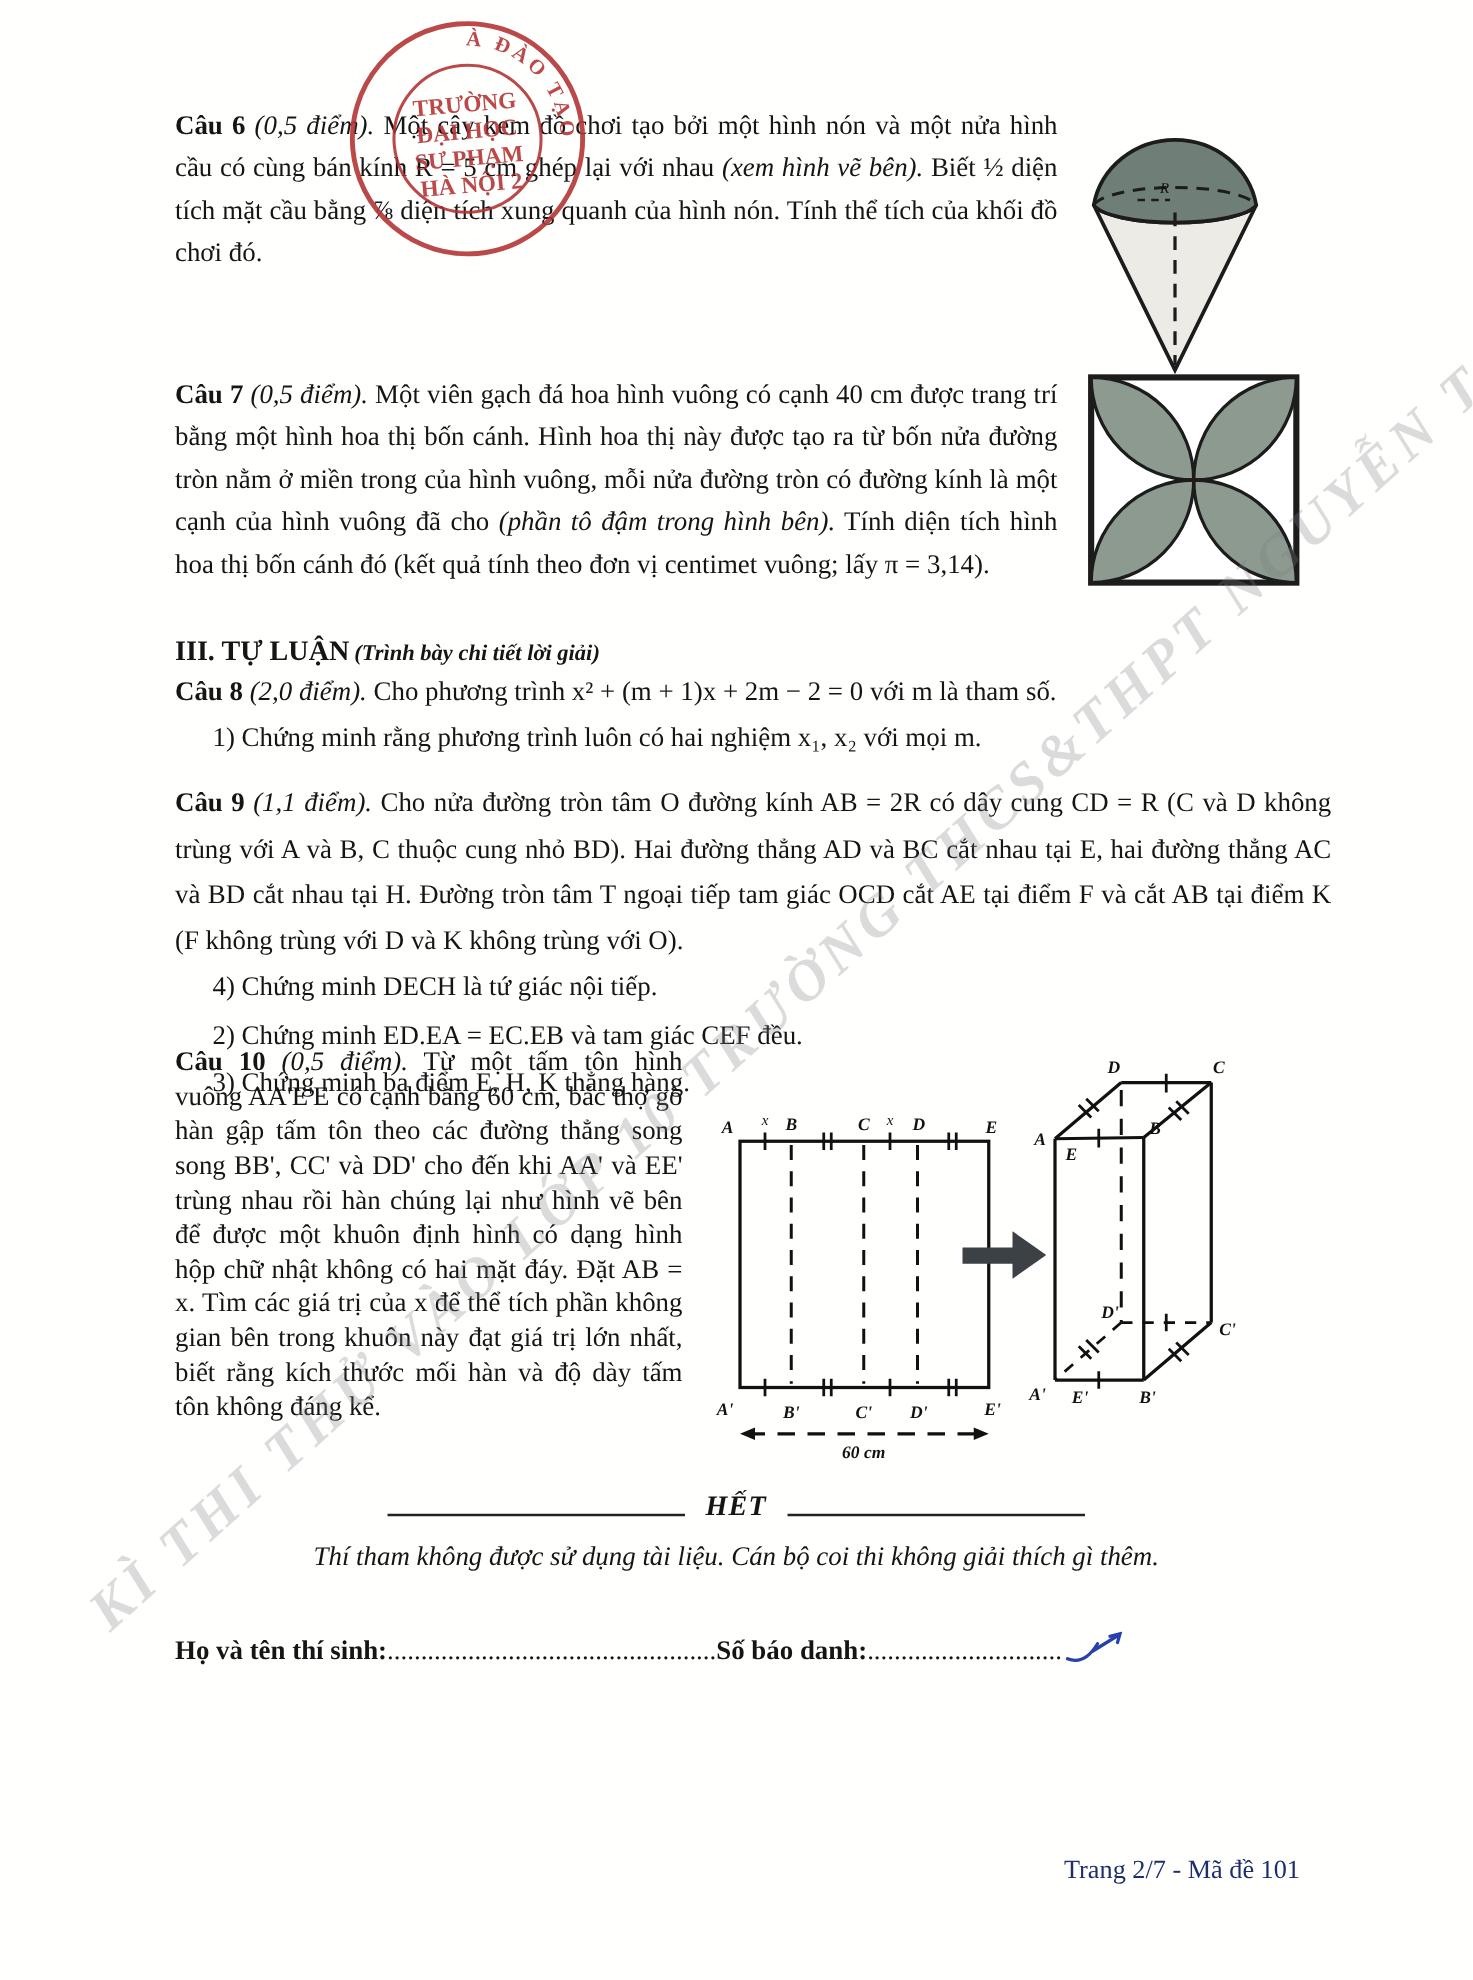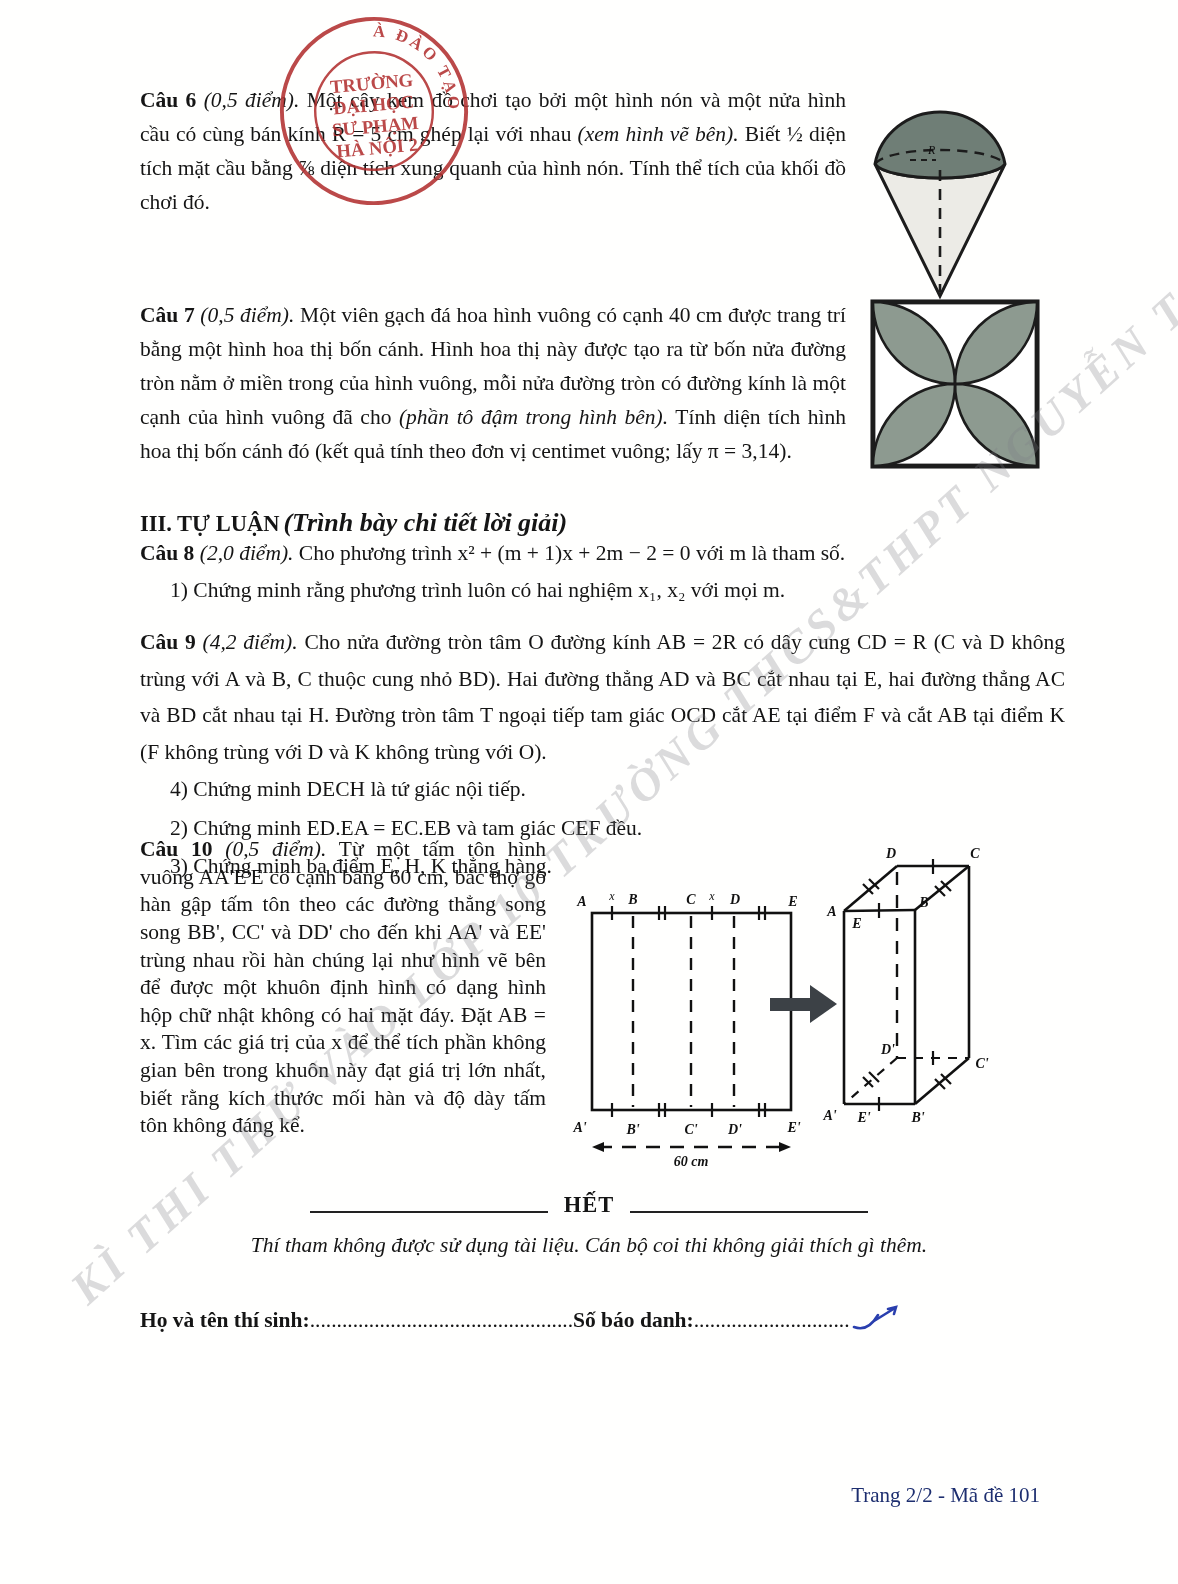--- a/index.html
+++ b/index.html
@@ -6,21 +6,21 @@
   .page{position:relative;width:1178px;height:1584px;background:#fffffe;overflow:hidden;
         font-family:"Liberation Serif",serif;color:#151515;}
   .block{position:absolute;}
   .para{font-size:21.5px;line-height:1.58;text-align:justify;}
   .qlabel{font-weight:bold;margin-top:48px;}
   .qpoints{font-style:italic;}
   .iparen{font-style:italic;}
   .items{font-size:21.5px;line-height:1.6;margin-left:30px;margin-top:2px;}
   .items div{margin-bottom:4px;}
   .sec-title{font-weight:bold;font-size:22.5px;}
-  .sec-sub{font-weight:bold;font-style:italic;font-size:26px;}
+  .sec-sub{font-weight:bold;font-style:italic;font-size:18px;}
   
   #wm{position:absolute;left:60px;top:1275px;width:1560px;transform:rotate(-42deg);
       transform-origin:0 0;font-size:46px;font-weight:bold;font-style:italic;
       color:rgba(125,125,132,0.28);letter-spacing:5px;white-space:nowrap;z-index:3;pointer-events:none;}
   
   #stamp{position:absolute;left:276px;top:8px;width:196px;height:206px;z-index:4;
          opacity:0.88;transform:rotate(-5deg);pointer-events:none;}
   
   #fig-cone{position:absolute;left:862px;top:84px;width:156px;height:222px;}
   #fig-flower{position:absolute;left:868px;top:297px;width:174px;height:174px;}
@@ -28,21 +28,21 @@
   #q10{display:flex;align-items:flex-start;}
   #q10-text{width:406px;font-size:21.5px;line-height:1.285;text-align:justify;}
   #q10-figs{position:relative;flex:1;height:336px;}
   #fig-sheet{position:absolute;left:8px;top:22px;width:264px;height:312px;}
   #fig-box{position:absolute;left:266px;top:-8px;width:192px;height:322px;}
   #fold-arrow{position:absolute;left:224px;top:148px;width:70px;height:40px;}
   #fold-arrow .bar{position:absolute;left:0;top:14px;width:42px;height:13px;background:#3c4146;}
   #fold-arrow .tri{position:absolute;left:40px;top:1px;width:0;height:0;
       border-top:19px solid transparent;border-bottom:19px solid transparent;border-left:27px solid #3c4146;}
   
-  #het{left:0;top:1192px;width:1178px;text-align:center;}
+  #het{left:0;top:1192px;width:1178px;text-align:center;font-style:italic;}
   .rule{display:inline-block;width:238px;border-bottom:2px solid #222;height:14px;margin:0 16px;vertical-align:middle;}
   .het-word{font-weight:bold;font-size:22.5px;letter-spacing:1px;vertical-align:middle;}
   #note{left:0;top:1233px;width:1178px;text-align:center;font-style:italic;font-size:21.5px;}
   #fields{left:140px;top:1305px;width:940px;font-size:21.5px;}
   .fbold{font-weight:bold;}
   #sig-tick{display:inline-block;vertical-align:-6px;margin-left:2px;}
   #pagefoot{left:0;top:1483px;width:1040px;text-align:right;color:#1d2e6f;font-size:21px;}
   svg text{font-family:"Liberation Serif",serif;}
   .svg-lb{font-size:14px;font-weight:bold;font-style:italic;fill:#111;}
   .svg-x{font-size:12px;font-style:italic;fill:#111;}
@@ -114,21 +114,21 @@
       <span>Cho phương trình x² + (m + 1)x + 2m − 2 = 0 với m là tham số.</span>
     </div>
     <div class="items">
       <div>1) Chứng minh rằng phương trình luôn có hai nghiệm x₁, x₂ với mọi m.</div>
     </div>
   </div>
 
   <div class="block" style="left:140px;top:624px;width:925px;">
     <div class="para" style="line-height:1.7;">
       <span class="qlabel">Câu 9</span>
-      <span class="qpoints">(4,2 điểm).</span>
+      <span class="qpoints">(1,1 điểm).</span>
       <span>Cho nửa đường tròn tâm O đường kính AB = 2R có dây cung CD = R (C và D không trùng với A và B, C thuộc cung nhỏ BD). Hai đường thẳng AD và BC cắt nhau tại E, hai đường thẳng AC và BD cắt nhau tại H. Đường tròn tâm T ngoại tiếp tam giác OCD cắt AE tại điểm F và cắt AB tại điểm K (F không trùng với D và K không trùng với O).</span>
     </div>
     <div class="items">
       <div>4) Chứng minh DECH là tứ giác nội tiếp.</div>
       <div>2) Chứng minh ED.EA = EC.EB và tam giác CEF đều.</div>
       <div>3) Chứng minh ba điểm E, H, K thẳng hàng.</div>
     </div>
   </div>
 
   <div class="block" id="q10" style="left:140px;top:836px;width:930px;">
@@ -233,15 +233,15 @@
   </div>
 
   <div class="block" id="note">Thí tham không được sử dụng tài liệu. Cán bộ coi thi không giải thích gì thêm.</div>
 
   <div class="block" id="fields">
     <span class="fbold">Họ và tên thí sinh:</span><span>.................................................</span><span class="fbold">Số báo danh:</span><span>.............................</span><svg id="sig-tick" width="46" height="28" viewBox="0 0 46 28">
       <path d="M2 22 C 12 26, 20 20, 26 10 M22 16 L 43 3 M36 4 L 44 2 L 42 9" fill="none" stroke="#2a3fae" stroke-width="2.6" stroke-linecap="round"></path>
     </svg>
   </div>
 
-  <div class="block" id="pagefoot">Trang 2/2 - Mã đề 101</div>
+  <div class="block" id="pagefoot">Trang 2/7 - Mã đề 101</div>
 
 </div>
 
 </body></html>

